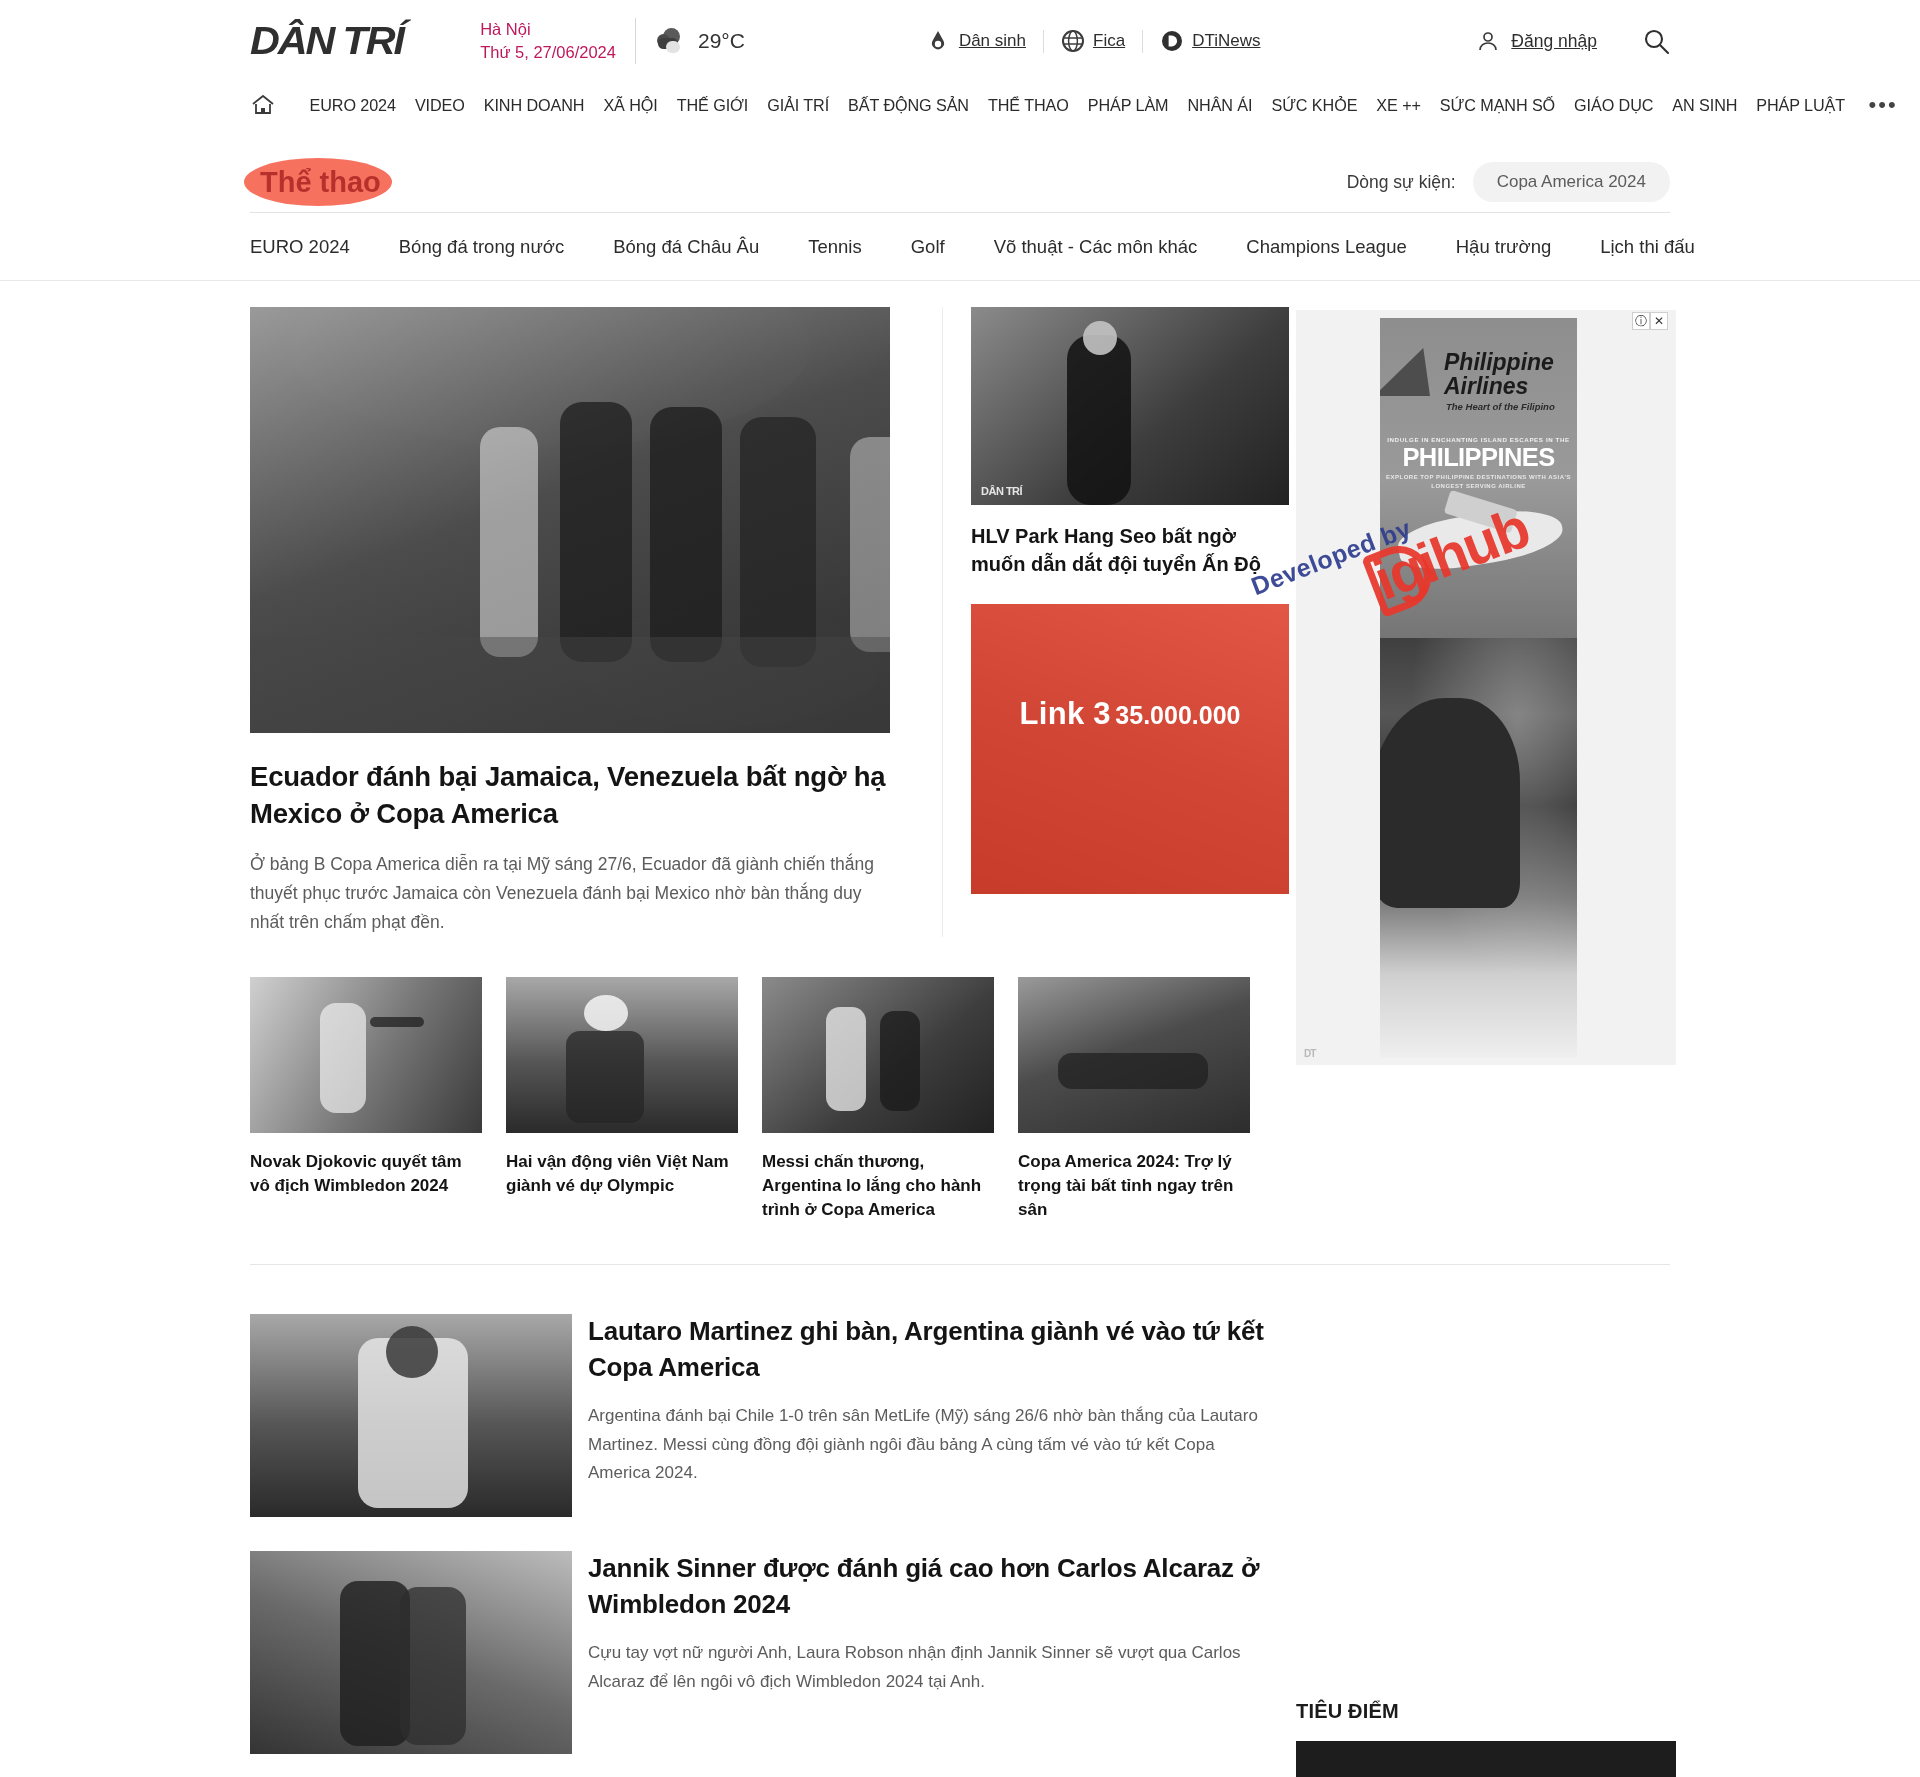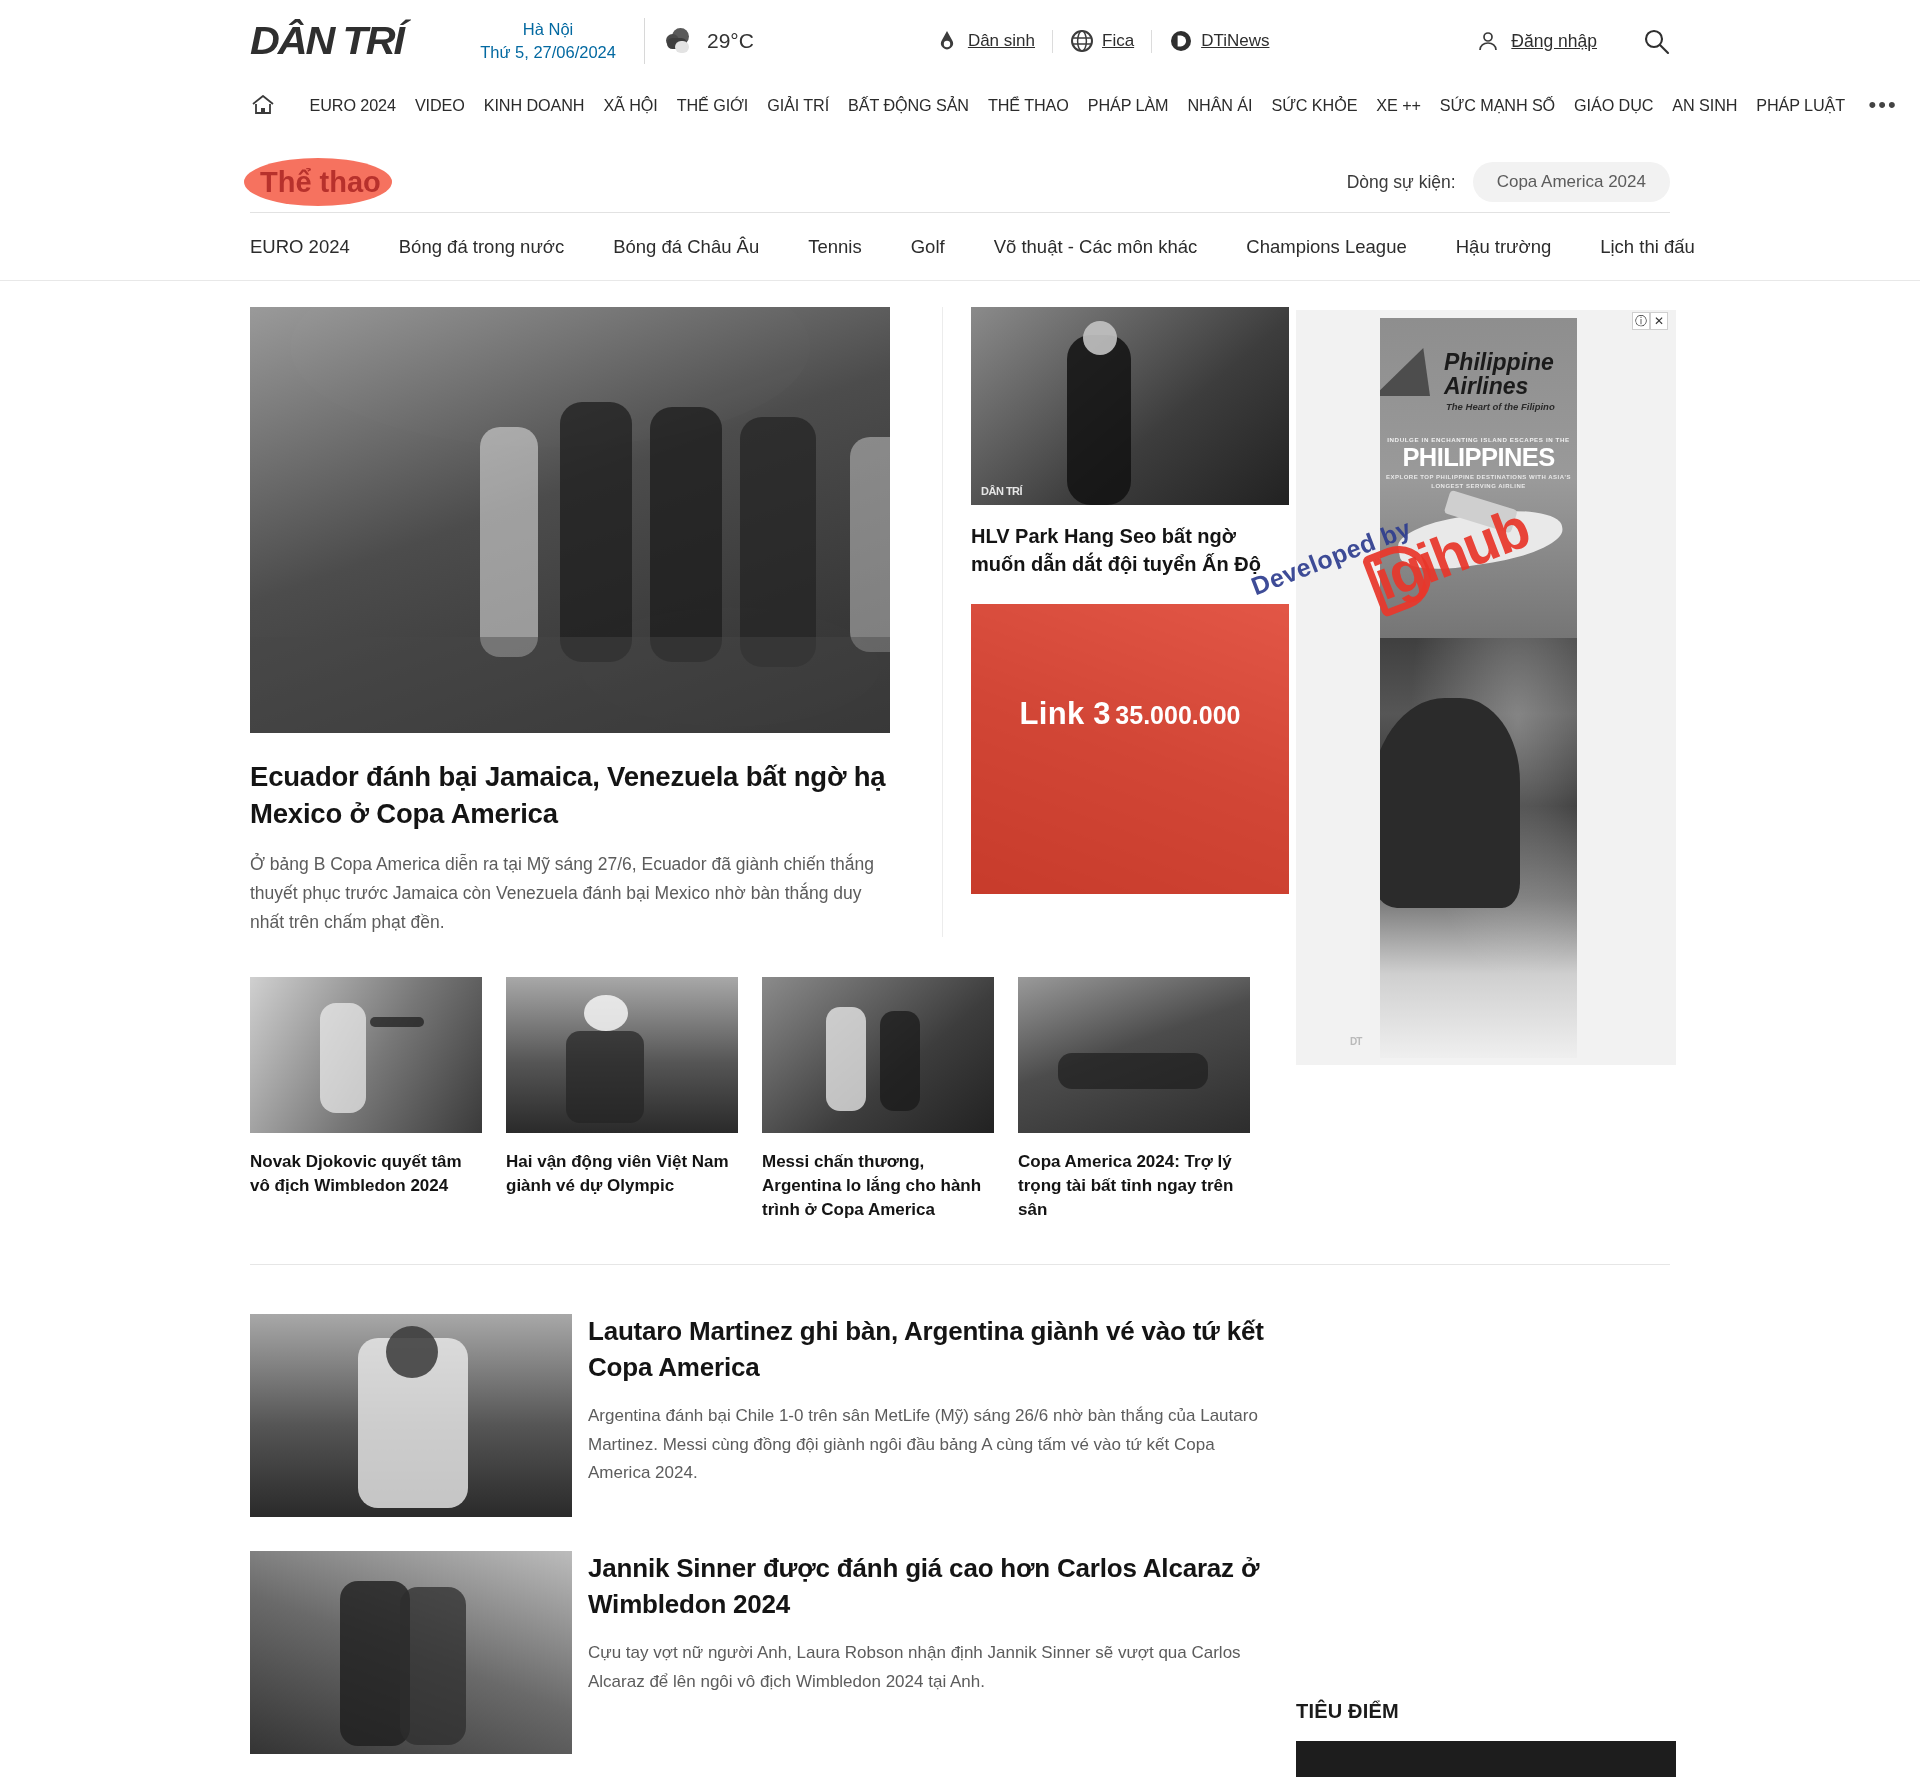--- a/index.html
+++ b/index.html
@@ -33,25 +33,24 @@
     transform-origin: left center;
     white-space: nowrap;
   }
   .weather-block {
     display: flex;
     align-items: center;
     margin-left: 86px;
     gap: 0;
   }
   .wb-city {
-    text-align: center;
     font-size: 16.5px;
-    color: #0369a1;
+    color: #be185d;
     line-height: 1.42;
-    padding-right: 28px;
+    padding-right: 19px;
     border-right: 1px solid #d8d8d8;
     white-space: nowrap;
   }
   .wb-city .c1 { display:block; }
   .wb-city .c2 { display:block; }
   .wb-temp {
     display:flex; align-items:center; gap:12px;
     padding-left: 20px;
     font-size: 21px; color:#333; white-space:nowrap;
   }
@@ -292,21 +291,21 @@
   .ad-sea {
     position:absolute; left:0; right:0; bottom:0; height:420px;
     background:
       radial-gradient(ellipse at 70% 20%, rgba(255,255,255,0.28), transparent 55%),
       linear-gradient(#3f3f3f 0%, #565656 18%, #2f2f2f 40%, #777 62%, #cfcfcf 80%, #efefef 100%);
   }
   .ad-cliff {
     position:absolute; left:-10px; bottom:150px; width:150px; height:210px;
     background:#2b2b2b; border-radius: 50% 40% 12% 18%;
   }
-  .ad-dt { position:absolute; left:8px; bottom:18px; font-size:10px; color:#b9b9b9; font-weight:bold; letter-spacing:-1px;margin-left:46px;}
+  .ad-dt { position:absolute; left:8px; bottom:6px; font-size:10px; color:#b9b9b9; font-weight:bold; letter-spacing:-1px;}
 
   .digihub {
     position: absolute;
     left: 1252px;
     top: 512px;
     width: 330px;
     transform: rotate(-21deg);
     z-index: 30;
     pointer-events:none;
   }

